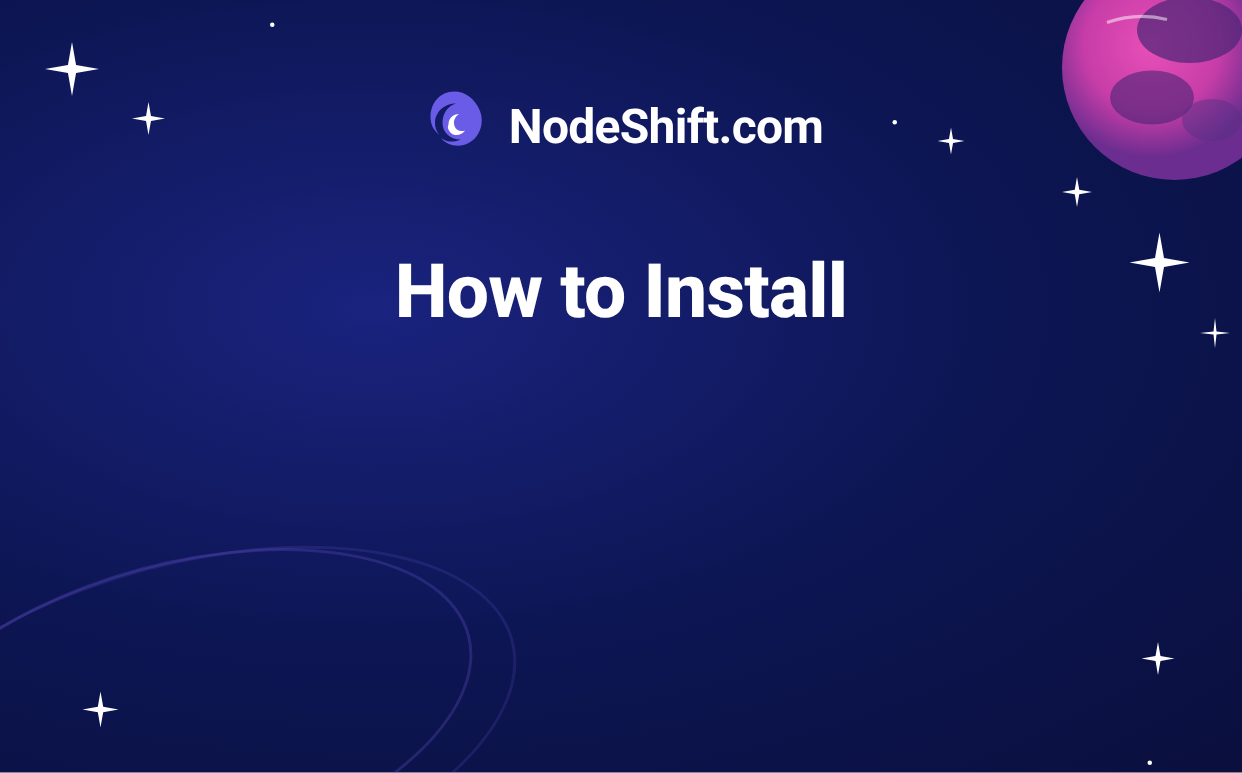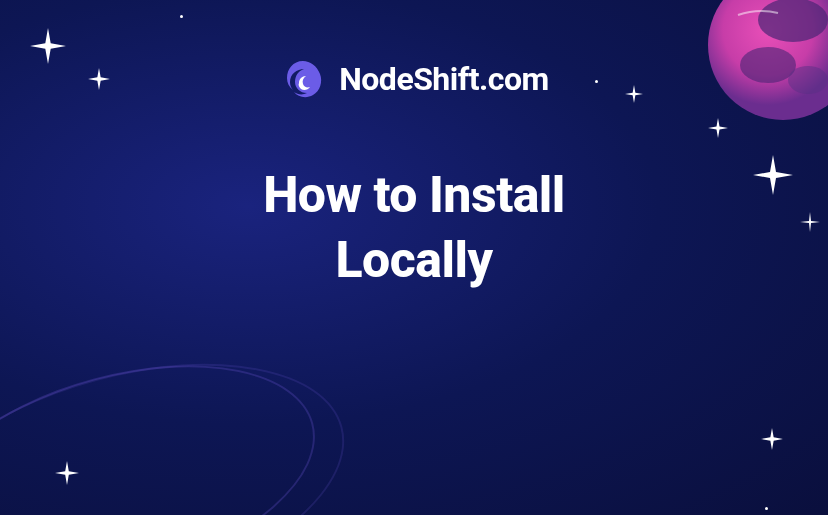--- a/index.html
+++ b/index.html
@@ -11,21 +11,21 @@
       width: 828px;
       height: 515px;
       background: radial-gradient(ellipse at 30% 40%, #1a237e 0%, #0d1654 50%, #0a0f3d 100%);
       font-family: -apple-system, BlinkMacSystemFont, "Segoe UI", Roboto, Helvetica, Arial, sans-serif;
       position: relative;
       overflow: hidden;
     }
     
     .logo-container {
       display: flex;
-      align-items: center;
+      align-items: flex-end;
       justify-content: center;
       gap: 12px;
       padding-top: 55px;
     }
     
     .logo-icon {
       width: 48px;
       height: 48px;
       position: relative;
     }
@@ -177,14 +177,13 @@
     <svg viewBox="0 0 48 48">
       <path d="M 24 6 C 14 6 8 14 8 23 C 8 28 10 32 14 35 C 12 33 11 30 11 27 C 11 19 18 14 25 14 C 19 16 16 21 16 27 C 16 33 21 38 28 38 C 24 40 19 40 15 37 C 19 42 27 44 34 40 C 41 36 44 27 41 19 C 38 11 31 6 24 6 Z" fill="#6b5ce7"></path>
       <path d="M 20 28 C 20 24 23 21 27 21 C 24 23 23 26 24 29 C 25 32 28 33 31 32 C 29 35 25 36 22 34 C 20 32 19 30 20 28 Z" fill="#ffffff"></path>
     </svg>
   </div>
   <span class="brand-text">NodeShift.com</span>
 </div>
 
 <div class="title-container">
   <div class="title-line">How to Install</div>
-  <div class="title-line">Locally</div>
 </div>
 
 </body></html>

